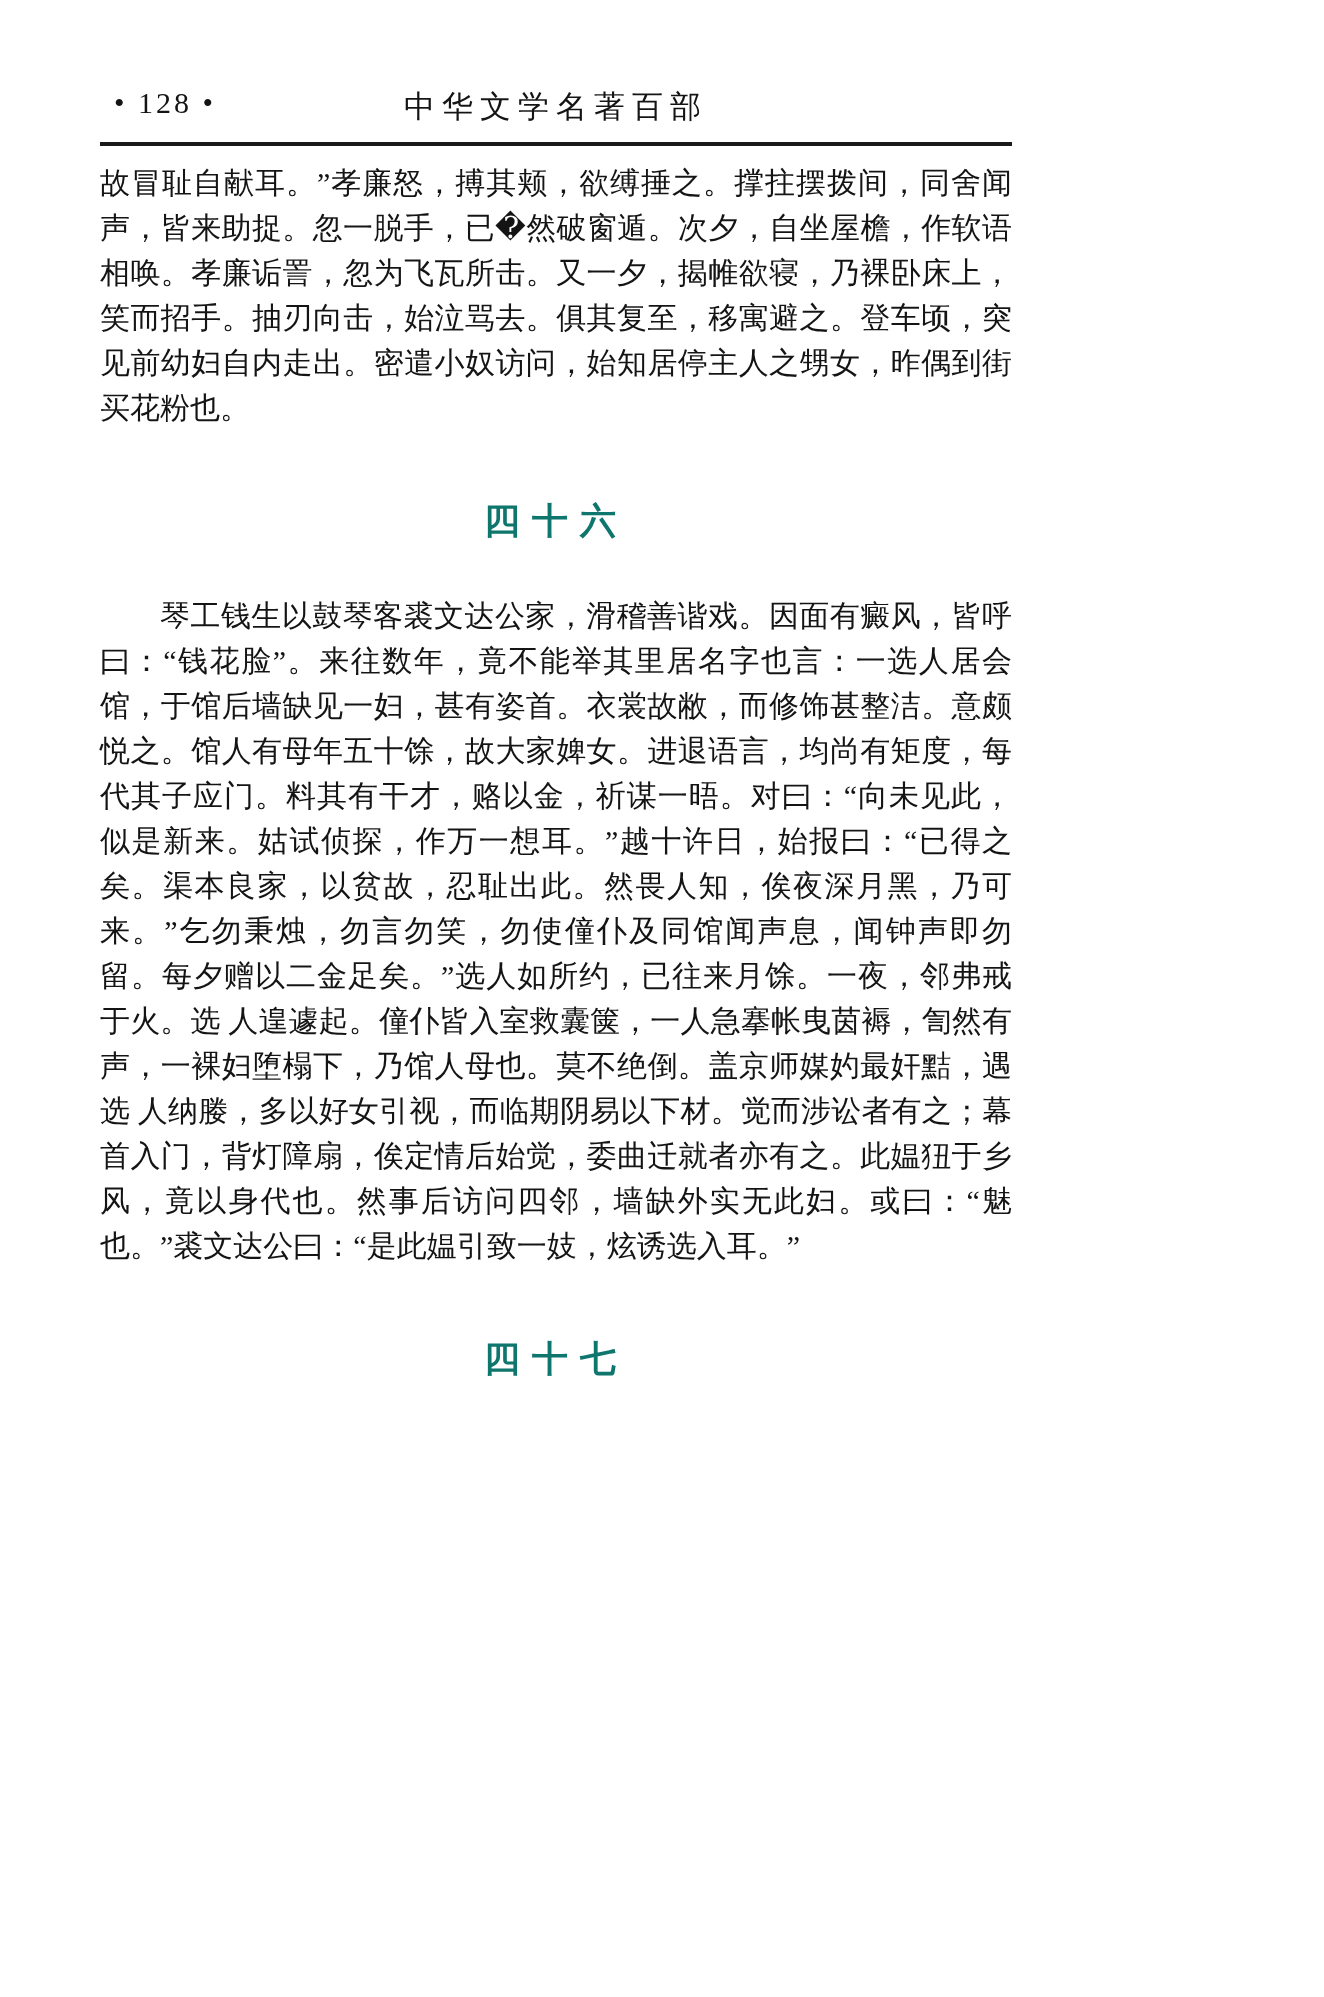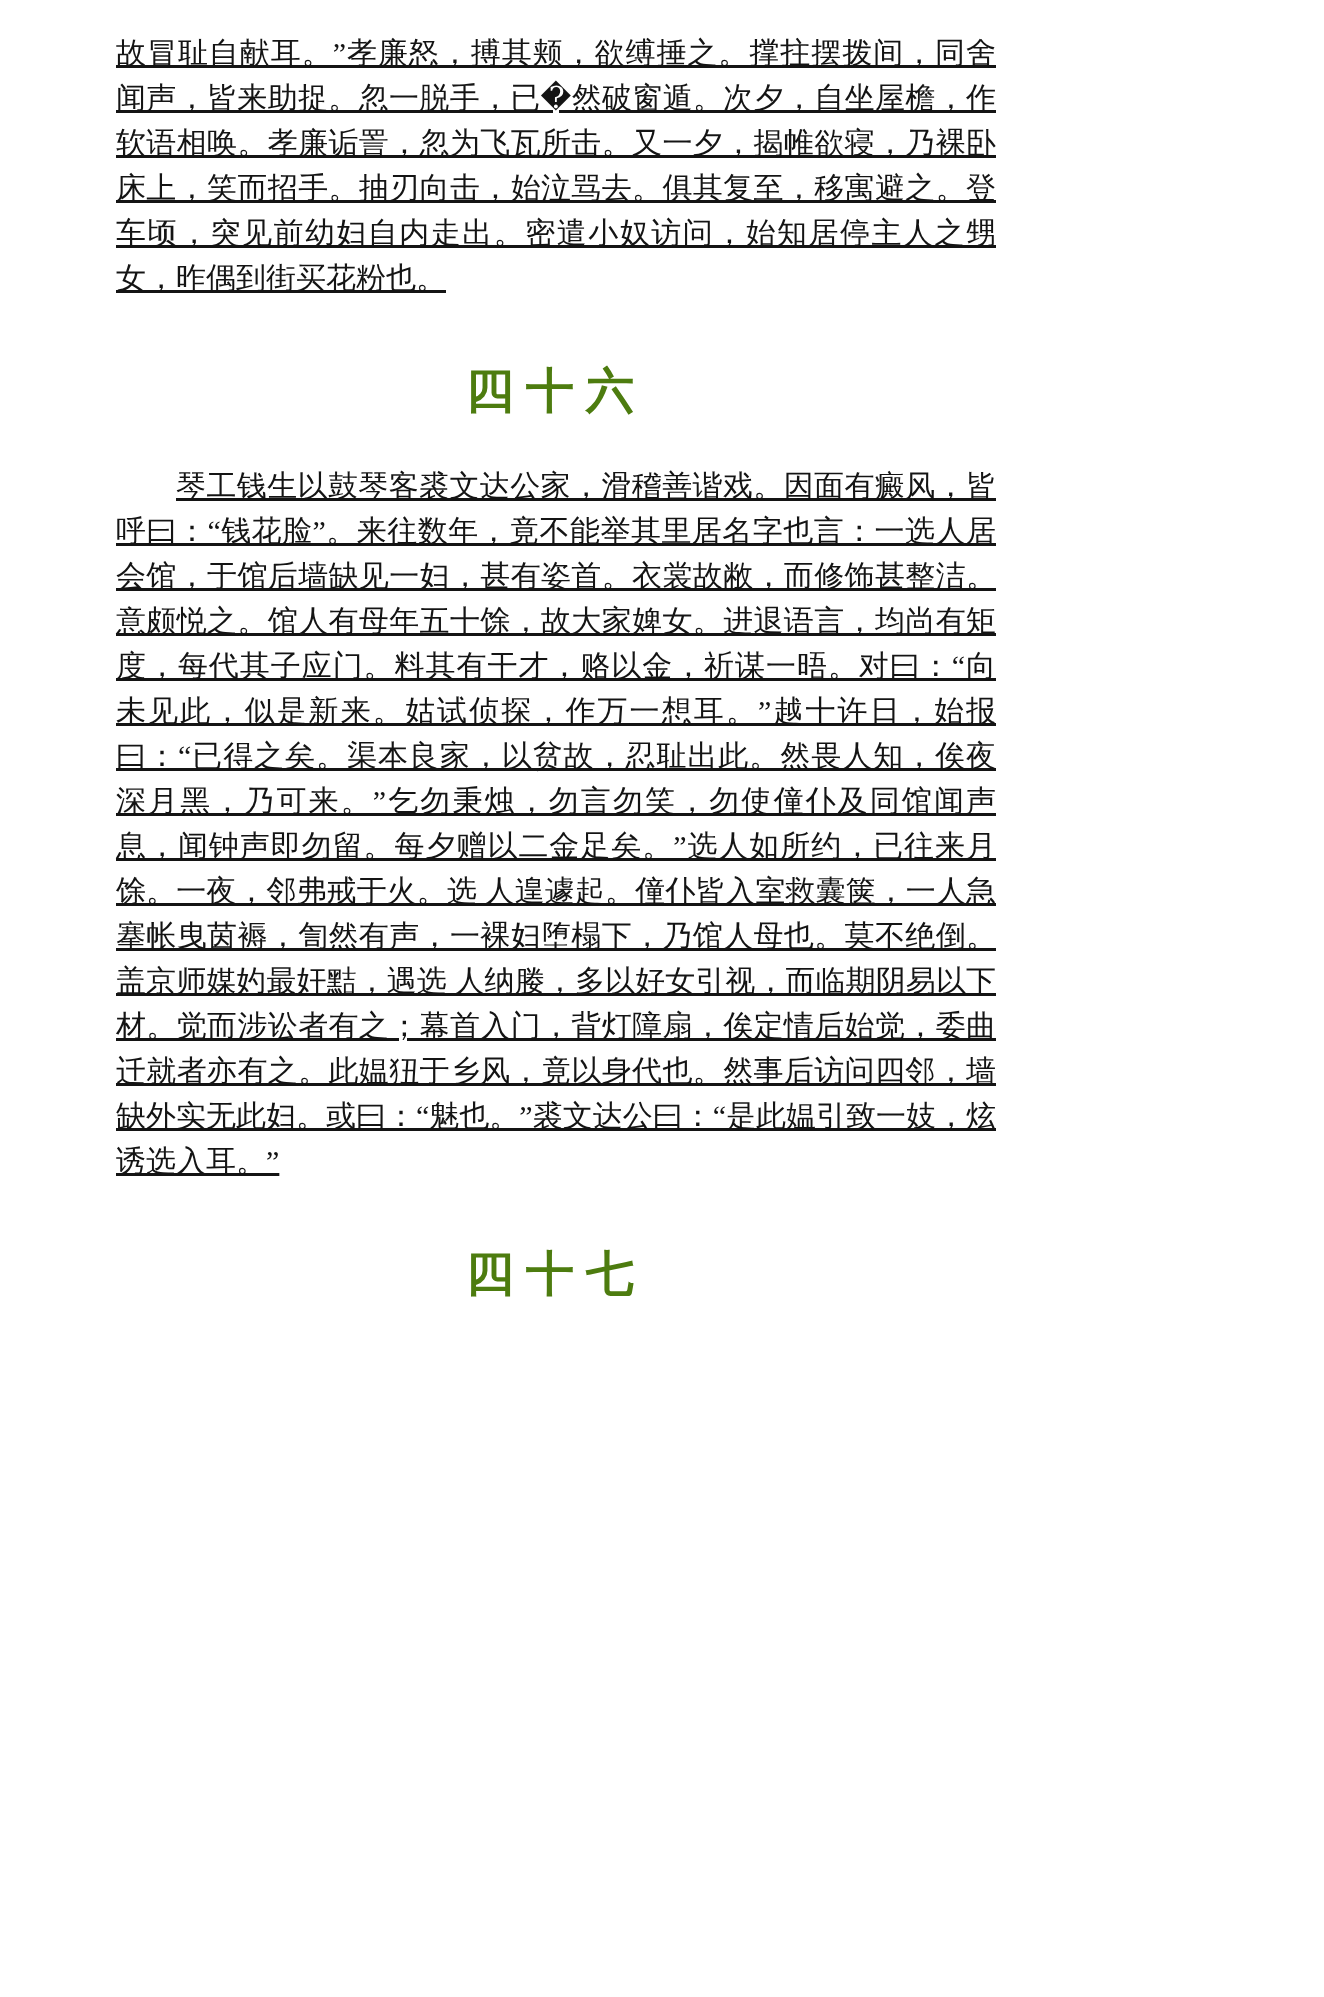--- a/index.html
+++ b/index.html
@@ -50,43 +50,47 @@
     margin-top: 14px;
   }
   .body-text {
     margin-top: 30px;
     font-size: 30px;
     line-height: 45px;
     text-align: justify;
     text-justify: inter-ideograph;
   }
   p.para {
-    margin: 16px;
+    margin: 0;
     text-indent: 2em;
-    text-decoration: underline;
   }
   p.para.no-indent {
     text-indent: 0;
   }
   h2.chapter {
     text-align: center;
-    font-size: 48px;
+    font-size: 36px;
     font-weight: 700;
     letter-spacing: 12px;
     margin: 68px 0 50px 0;
     font-family: "Liberation Sans", "DejaVu Sans", sans-serif;
-    color: #4d7c0f;
+    color: #0f766e;
   }
 </style>
 </head>
 <body>
 
 <div class="page">
   <div class="content">
 
+    <header class="page-header">
+      <span class="page-num">• 128 •</span>
+      <span class="book-title">中华文学名著百部</span>
+      <div class="rule"></div>
+    </header>
 
     <main class="body-text">
 
       <p class="para no-indent">故冒耻自献耳。”孝廉怒，搏其颊，欲缚捶之。撑拄摆拨间，同舍闻声，皆来助捉。忽一脱手，已�然破窗遁。次夕，自坐屋檐，作软语相唤。孝廉诟詈，忽为飞瓦所击。又一夕，揭帷欲寝，乃裸卧床上，笑而招手。抽刃向击，始泣骂去。俱其复至，移寓避之。登车顷，突见前幼妇自内走出。密遣小奴访问，始知居停主人之甥女，昨偶到街买花粉也。</p>
 
       <h2 class="chapter">四十六</h2>
 
       <p class="para">琴工钱生以鼓琴客裘文达公家，滑稽善谐戏。因面有癜风，皆呼曰：“钱花脸”。来往数年，竟不能举其里居名字也言：一选人居会馆，于馆后墙缺见一妇，甚有姿首。衣裳故敝，而修饰甚整洁。意颇悦之。馆人有母年五十馀，故大家婢女。进退语言，均尚有矩度，每代其子应门。料其有干才，赂以金，祈谋一晤。对曰：“向未见此，似是新来。姑试侦探，作万一想耳。”越十许日，始报曰：“已得之矣。渠本良家，以贫故，忍耻出此。然畏人知，俟夜深月黑，乃可来。”乞勿秉烛，勿言勿笑，勿使僮仆及同馆闻声息，闻钟声即勿留。每夕赠以二金足矣。”选人如所约，已往来月馀。一夜，邻弗戒于火。选 人遑遽起。僮仆皆入室救囊箧，一人急搴帐曳茵褥，訇然有声，一裸妇堕榻下，乃馆人母也。莫不绝倒。盖京师媒妁最奸黠，遇选 人纳媵，多以好女引视，而临期阴易以下材。觉而涉讼者有之；幕首入门，背灯障扇，俟定情后始觉，委曲迁就者亦有之。此媪狃于乡风，竟以身代也。然事后访问四邻，墙缺外实无此妇。或曰：“魅也。”裘文达公曰：“是此媪引致一妓，炫诱选入耳。”</p>
 
       <h2 class="chapter">四十七</h2>

